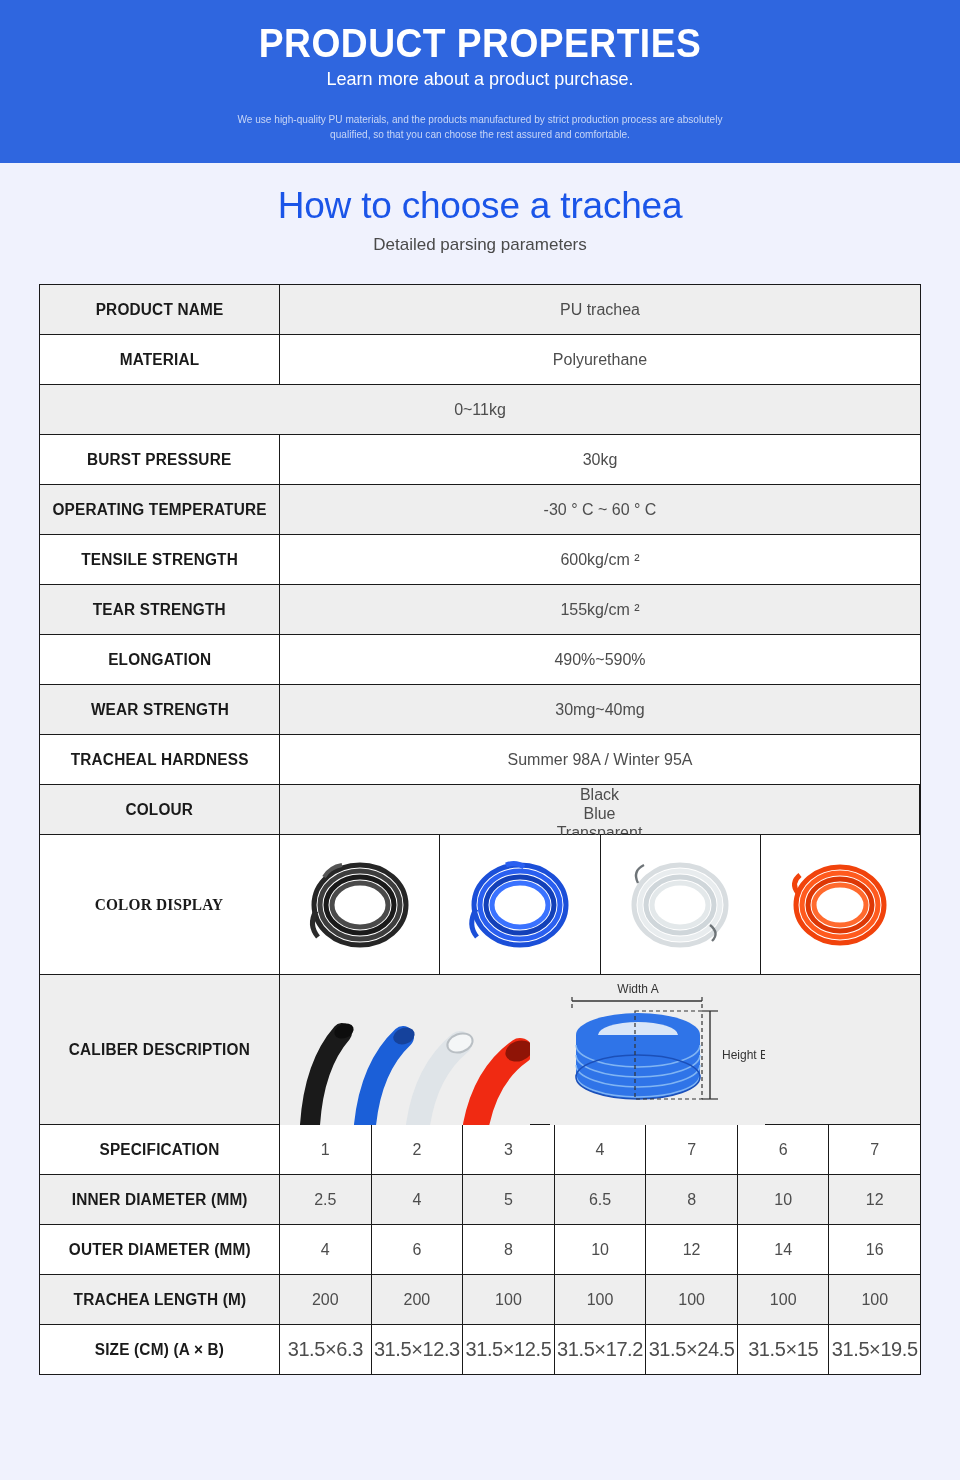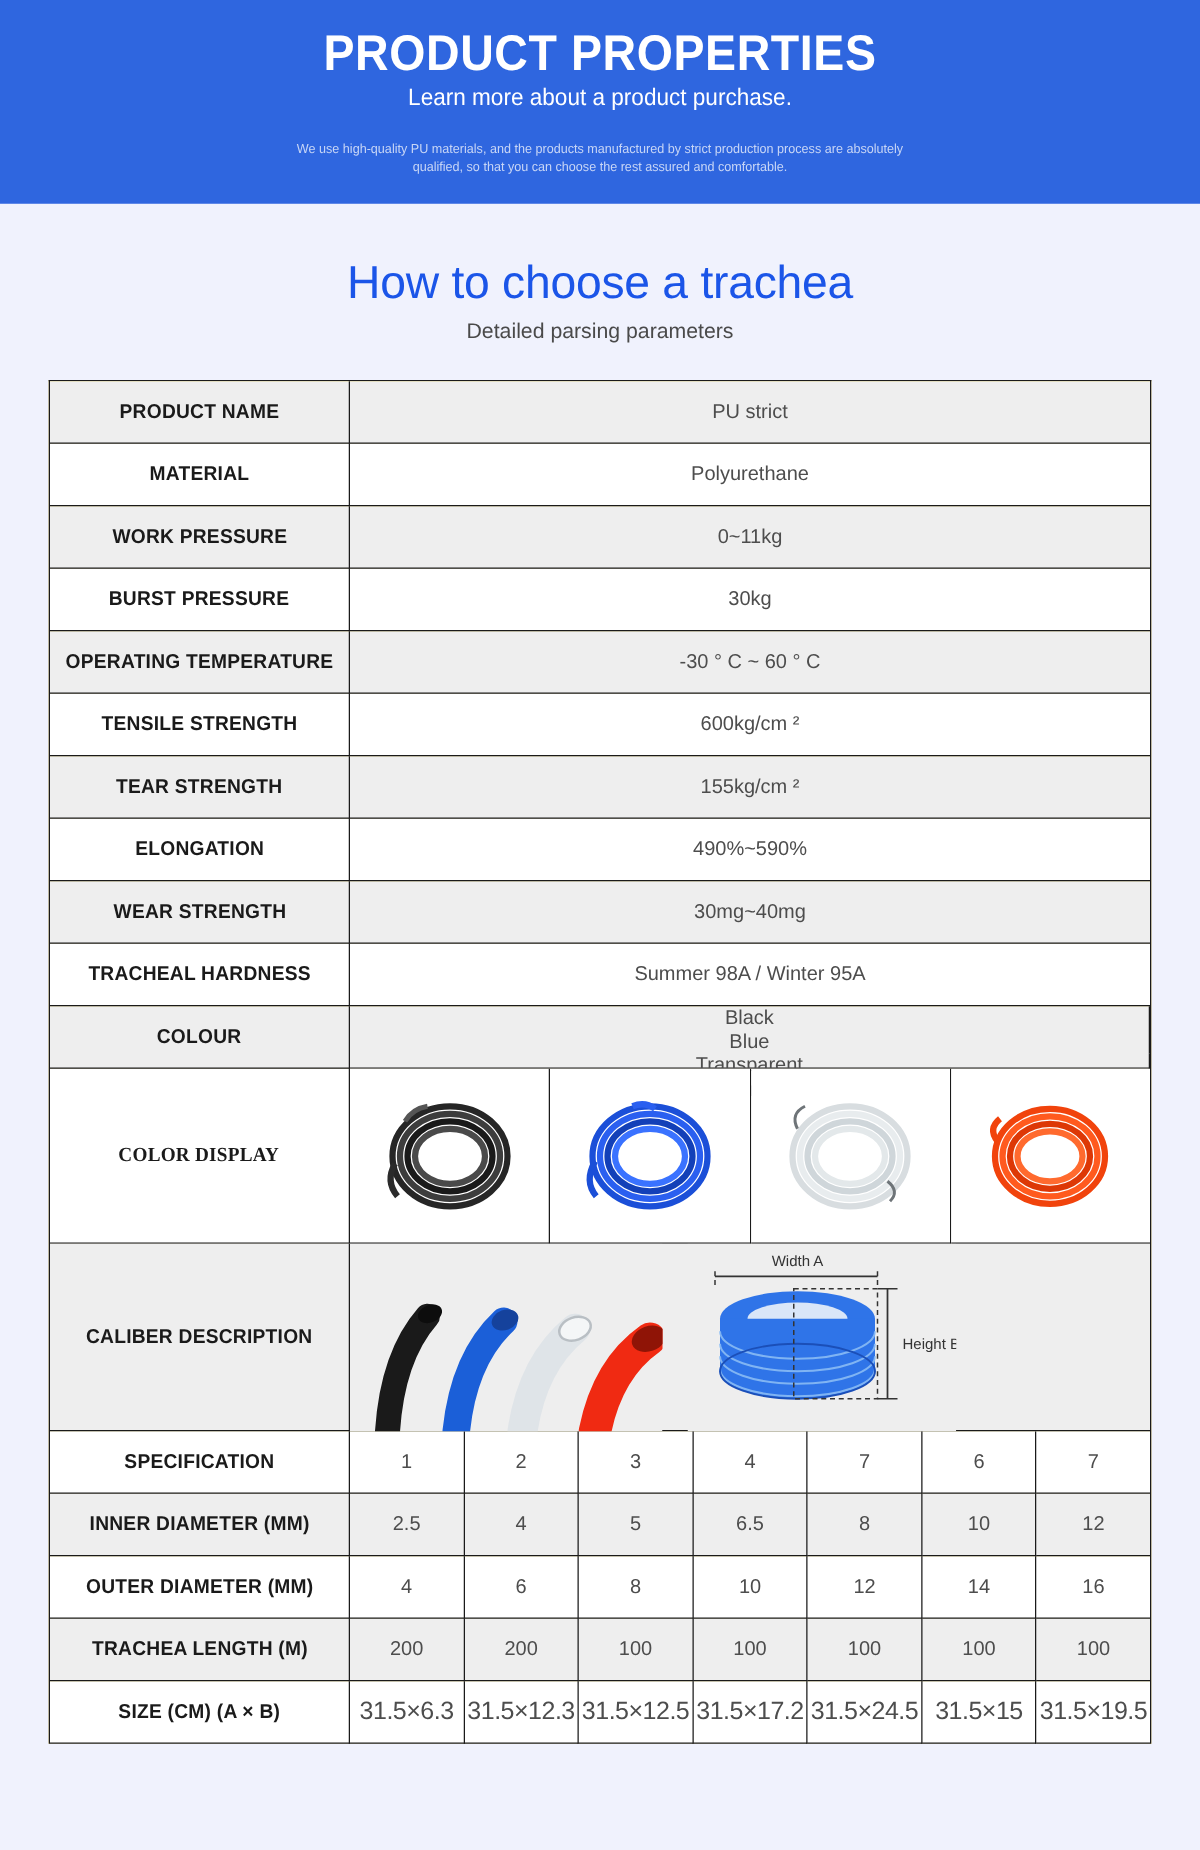--- a/index.html
+++ b/index.html
@@ -40,21 +40,21 @@
     color: #c8d6f6;
     line-height: 1.45;
     margin-top: 22px;
     width: 520px;
     margin-left: auto;
     margin-right: auto;
     transform: scaleX(0.96);
   }
 
   
-  .section-head { text-align: center; padding-top: 42px; }
+  .section-head { text-align: center; padding-top: 22px; }
   .section-title {
     font-size: 37px;
     color: #1b55e8;
     font-weight: 400;
     letter-spacing: -0.2px;
   }
   .section-sub {
     font-size: 17px;
     color: #4a4a4a;
     margin-top: 8px;
@@ -165,32 +165,29 @@
   <div class="section-sub">Detailed parsing parameters</div>
 </div>
 
 <div class="table-wrap">
 
   <div id="prop-rows">
       <div class="row shaded">
         <div class="cell label-cell r50">
           <span>PRODUCT NAME</span>
         </div>
-        <div class="cell value-cell r50">PU strict</div>
+        <div class="cell value-cell r50">PU trachea</div>
       </div>
       <div class="row plain">
         <div class="cell label-cell r50">
           <span>MATERIAL</span>
         </div>
         <div class="cell value-cell r50">Polyurethane</div>
       </div>
       <div class="row shaded">
-        <div class="cell label-cell r50">
-          <span>WORK PRESSURE</span>
-        </div>
         <div class="cell value-cell r50">0~11kg</div>
       </div>
       <div class="row plain">
         <div class="cell label-cell r50">
           <span>BURST PRESSURE</span>
         </div>
         <div class="cell value-cell r50">30kg</div>
       </div>
       <div class="row shaded">
         <div class="cell label-cell r50">

